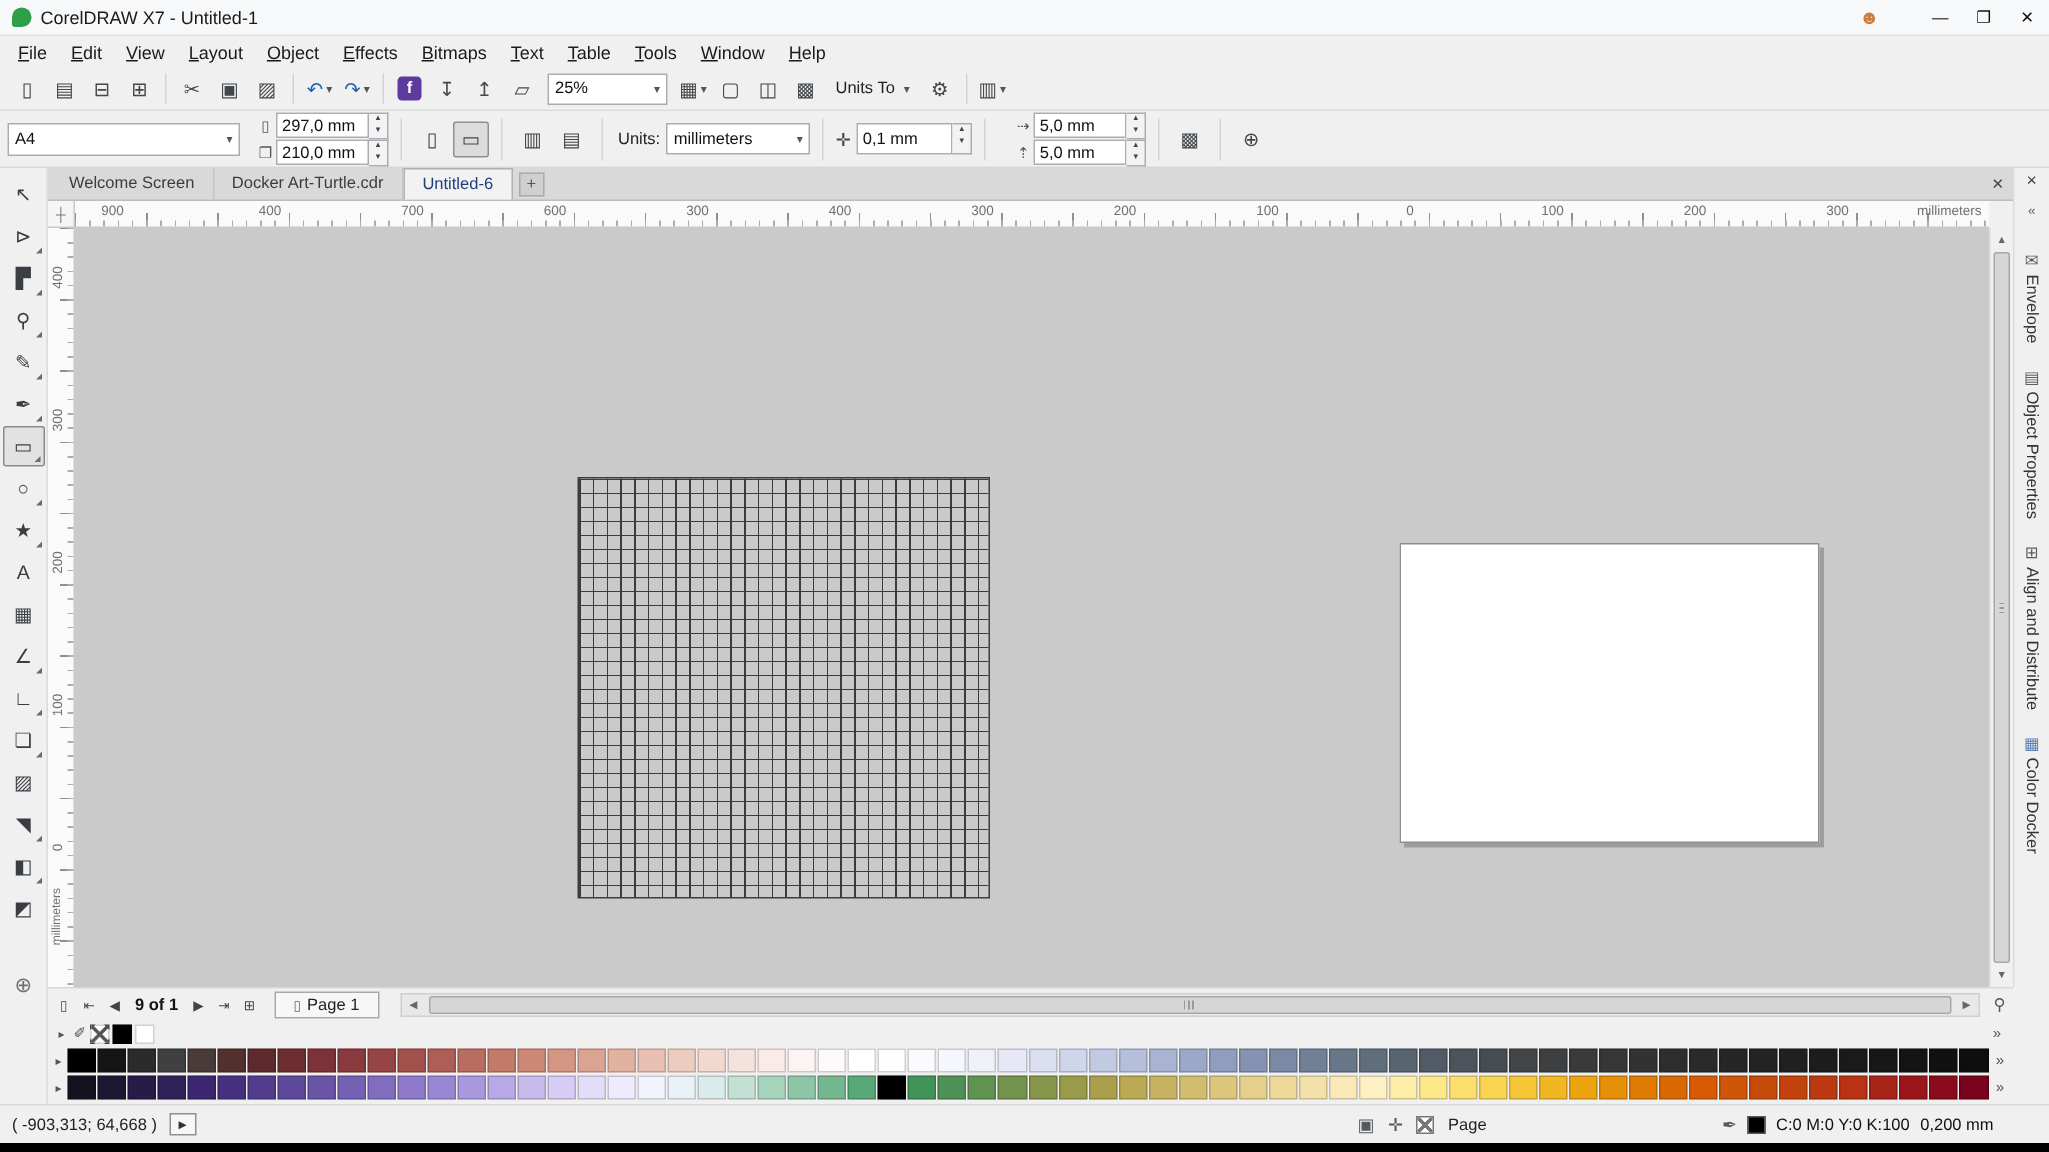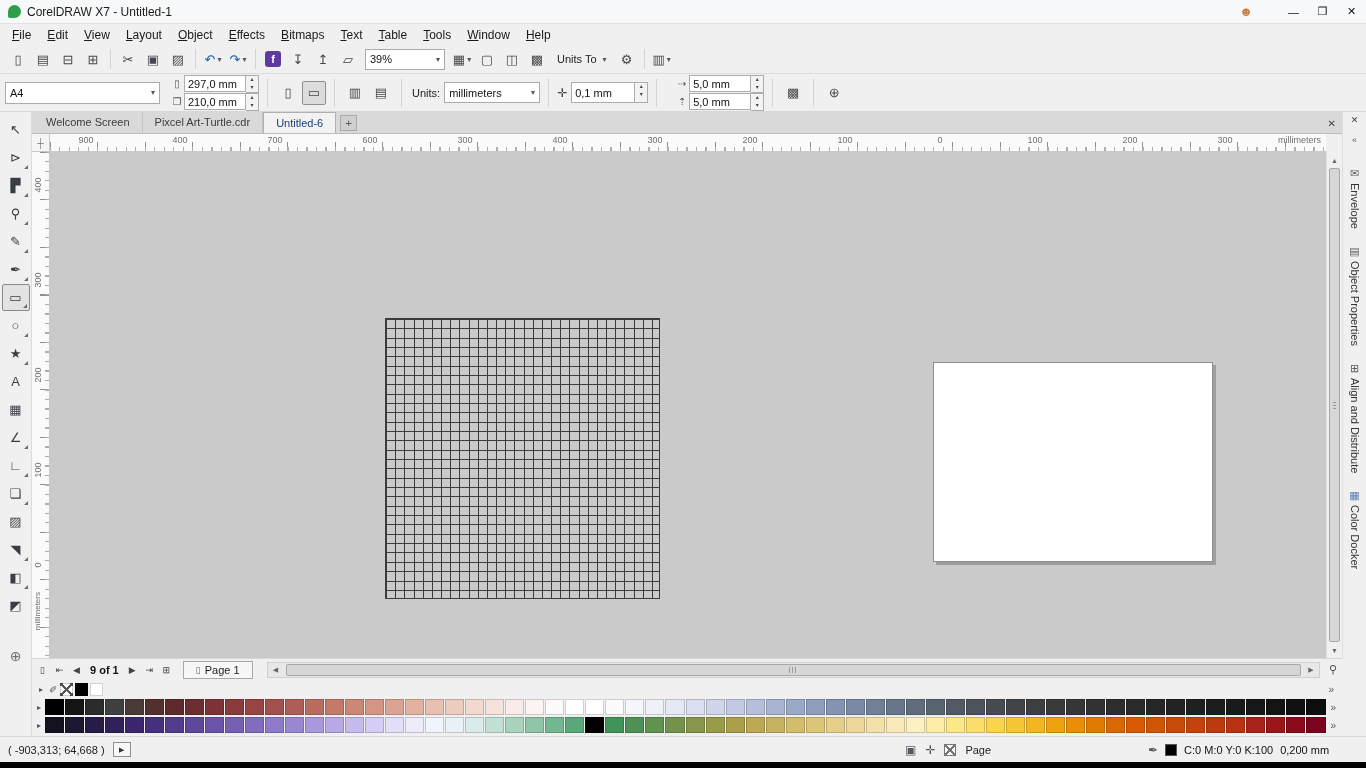--- a/index.html
+++ b/index.html
@@ -211,21 +211,21 @@
           <span class="glyph">↧</span>
         </div>
         <div class="tbtn">
           <span class="glyph">↥</span>
         </div>
         <div class="tbtn">
           <span class="glyph">▱</span>
         </div>
       </span>
     <div class="zoomselect">
-      <span>39%</span>
+      <span>25%</span>
       <span class="caret">▾</span>
     </div>
     <span style="display:flex;align-items:center;gap:1px;">
         <div class="tbtn">
           <span class="glyph">▦</span>
           <span class="caret">▾</span>
         </div>
         <div class="tbtn">
           <span class="glyph">▢</span>
         </div>
@@ -334,21 +334,21 @@
         </div>
       </span>
     <span class="pbsep"></span>
     <span class="pbtn">
         <span class="glyph">⊕</span>
       </span>
   </div>
 
   <div class="tabbar">
       <div class="dtab"><span>Welcome Screen</span></div>
-      <div class="dtab"><span>Pixcel Art-Turtle.cdr</span></div>
+      <div class="dtab"><span>Docker Art-Turtle.cdr</span></div>
       <div class="dtab active"><span>Untitled-6</span></div>
       <div class="newtab">+</div>
       <span class="tabclose">✕</span>
     </div>
 
   <div class="toolbox">
       <div class="tool">
         <span class="glyph">↖</span>
       </div>
       <div class="tool">
@@ -417,21 +417,21 @@
       </div>
       <div class="tool quickplus">
         <span class="glyph">⊕</span>
       </div>
     </div>
 
   <div class="rcorner">
       <span>┼</span>
     </div>
   <div class="hruler">
-      <span class="rlabel" style="left: 36px;">900</span>
+      <span class="rlabel" style="left: 25px;">900</span>
       <span class="rlabel" style="left: 130px;">400</span>
       <span class="rlabel" style="left: 225px;">700</span>
       <span class="rlabel" style="left: 320px;">600</span>
       <span class="rlabel" style="left: 415px;">300</span>
       <span class="rlabel" style="left: 510px;">400</span>
       <span class="rlabel" style="left: 605px;">300</span>
       <span class="rlabel" style="left: 700px;">200</span>
       <span class="rlabel" style="left: 795px;">100</span>
       <span class="rlabel" style="left: 890px;">0</span>
       <span class="rlabel" style="left: 985px;">100</span>

